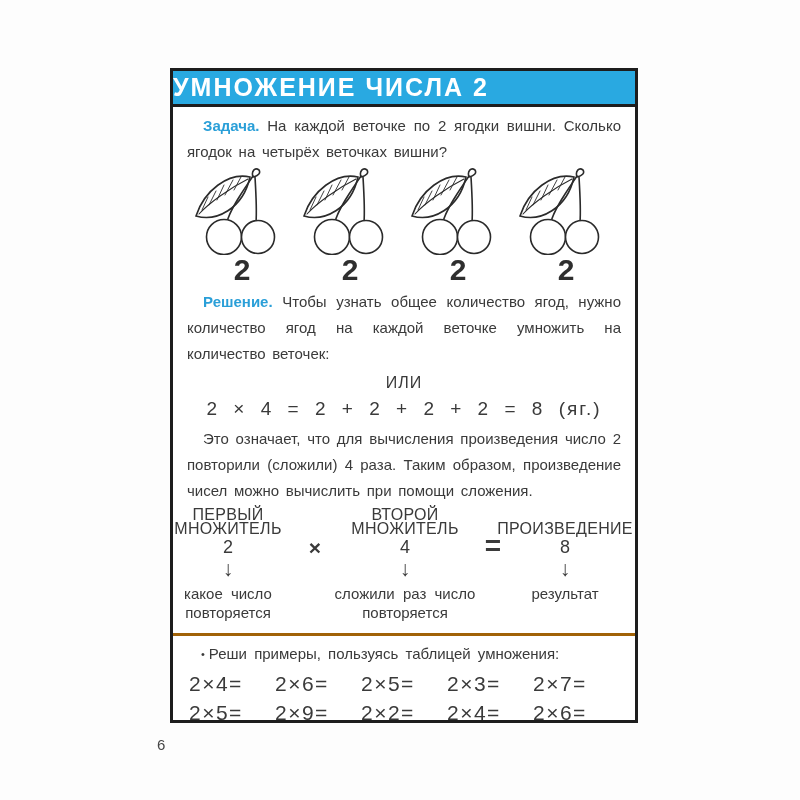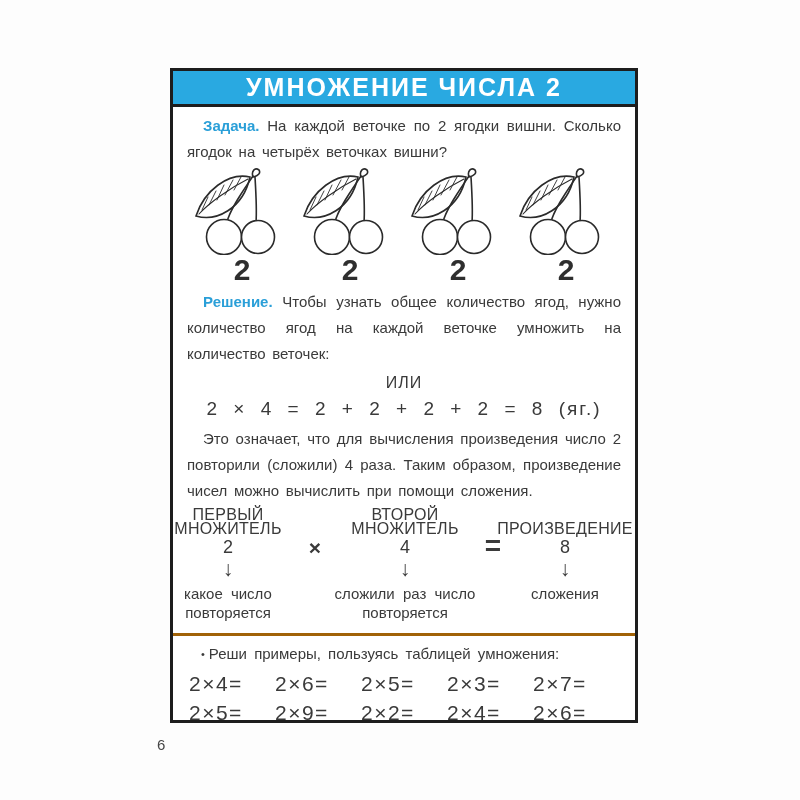--- a/index.html
+++ b/index.html
@@ -4,21 +4,21 @@
 <style>
   * { margin:0; padding:0; box-sizing:border-box; }
   html,body { width:800px; height:800px; background:#fdfdfd;
     font-family:"Liberation Sans", sans-serif; color:#3a3a3a; }
   .page { position:relative; width:800px; height:800px; }
 
   .sheet { position:absolute; left:170px; top:68px; width:468px; height:655px;
     border:3px solid #1d1d1d; background:#fff; overflow:hidden; }
 
   .header-bar { height:36px; background:#29a9e1; border-bottom:3px solid #1d1d1d;
-    display:flex; align-items:center; justify-content:center; }
+    display:flex; align-items:center; justify-content:flex-start; }
   .header-bar .title { color:#ffffff; font-weight:bold; font-size:25px; letter-spacing:2px; }
 
   .content { padding:0 14px; }
 
   .para { font-size:15px; line-height:26px; text-align:justify; word-spacing:2.5px; text-indent:16px; }
   .para.task { margin-top:6px; }
   .para.sol  { margin-top:4px; }
   .para.expl { margin-top:6px; }
   .blue-label { color:#2a9fd8; font-weight:bold; }
 
@@ -157,21 +157,21 @@
           <div class="darrow">↓</div>
           <div class="dcap first">сложили раз число</div>
           <div class="dcap">повторяется</div>
         </div>
         <div class="dop dequals">=</div>
         <div class="dcol dcol-3">
           <div class="dtitle"></div>
           <div class="dtitle">ПРОИЗВЕДЕНИЕ</div>
           <div class="dval">8</div>
           <div class="darrow">↓</div>
-          <div class="dcap first">сложения</div>
+          <div class="dcap first">результат</div>
           <div class="dcap"></div>
         </div>
       </div>
 
     </div>
 
     <div class="exercises">
       <div class="ex-prompt"><span class="ex-bullet">•</span><span>Реши примеры, пользуясь таблицей умножения:</span></div>
       <div class="ex-grid">
         <div class="ex-cell">2×4=</div>

